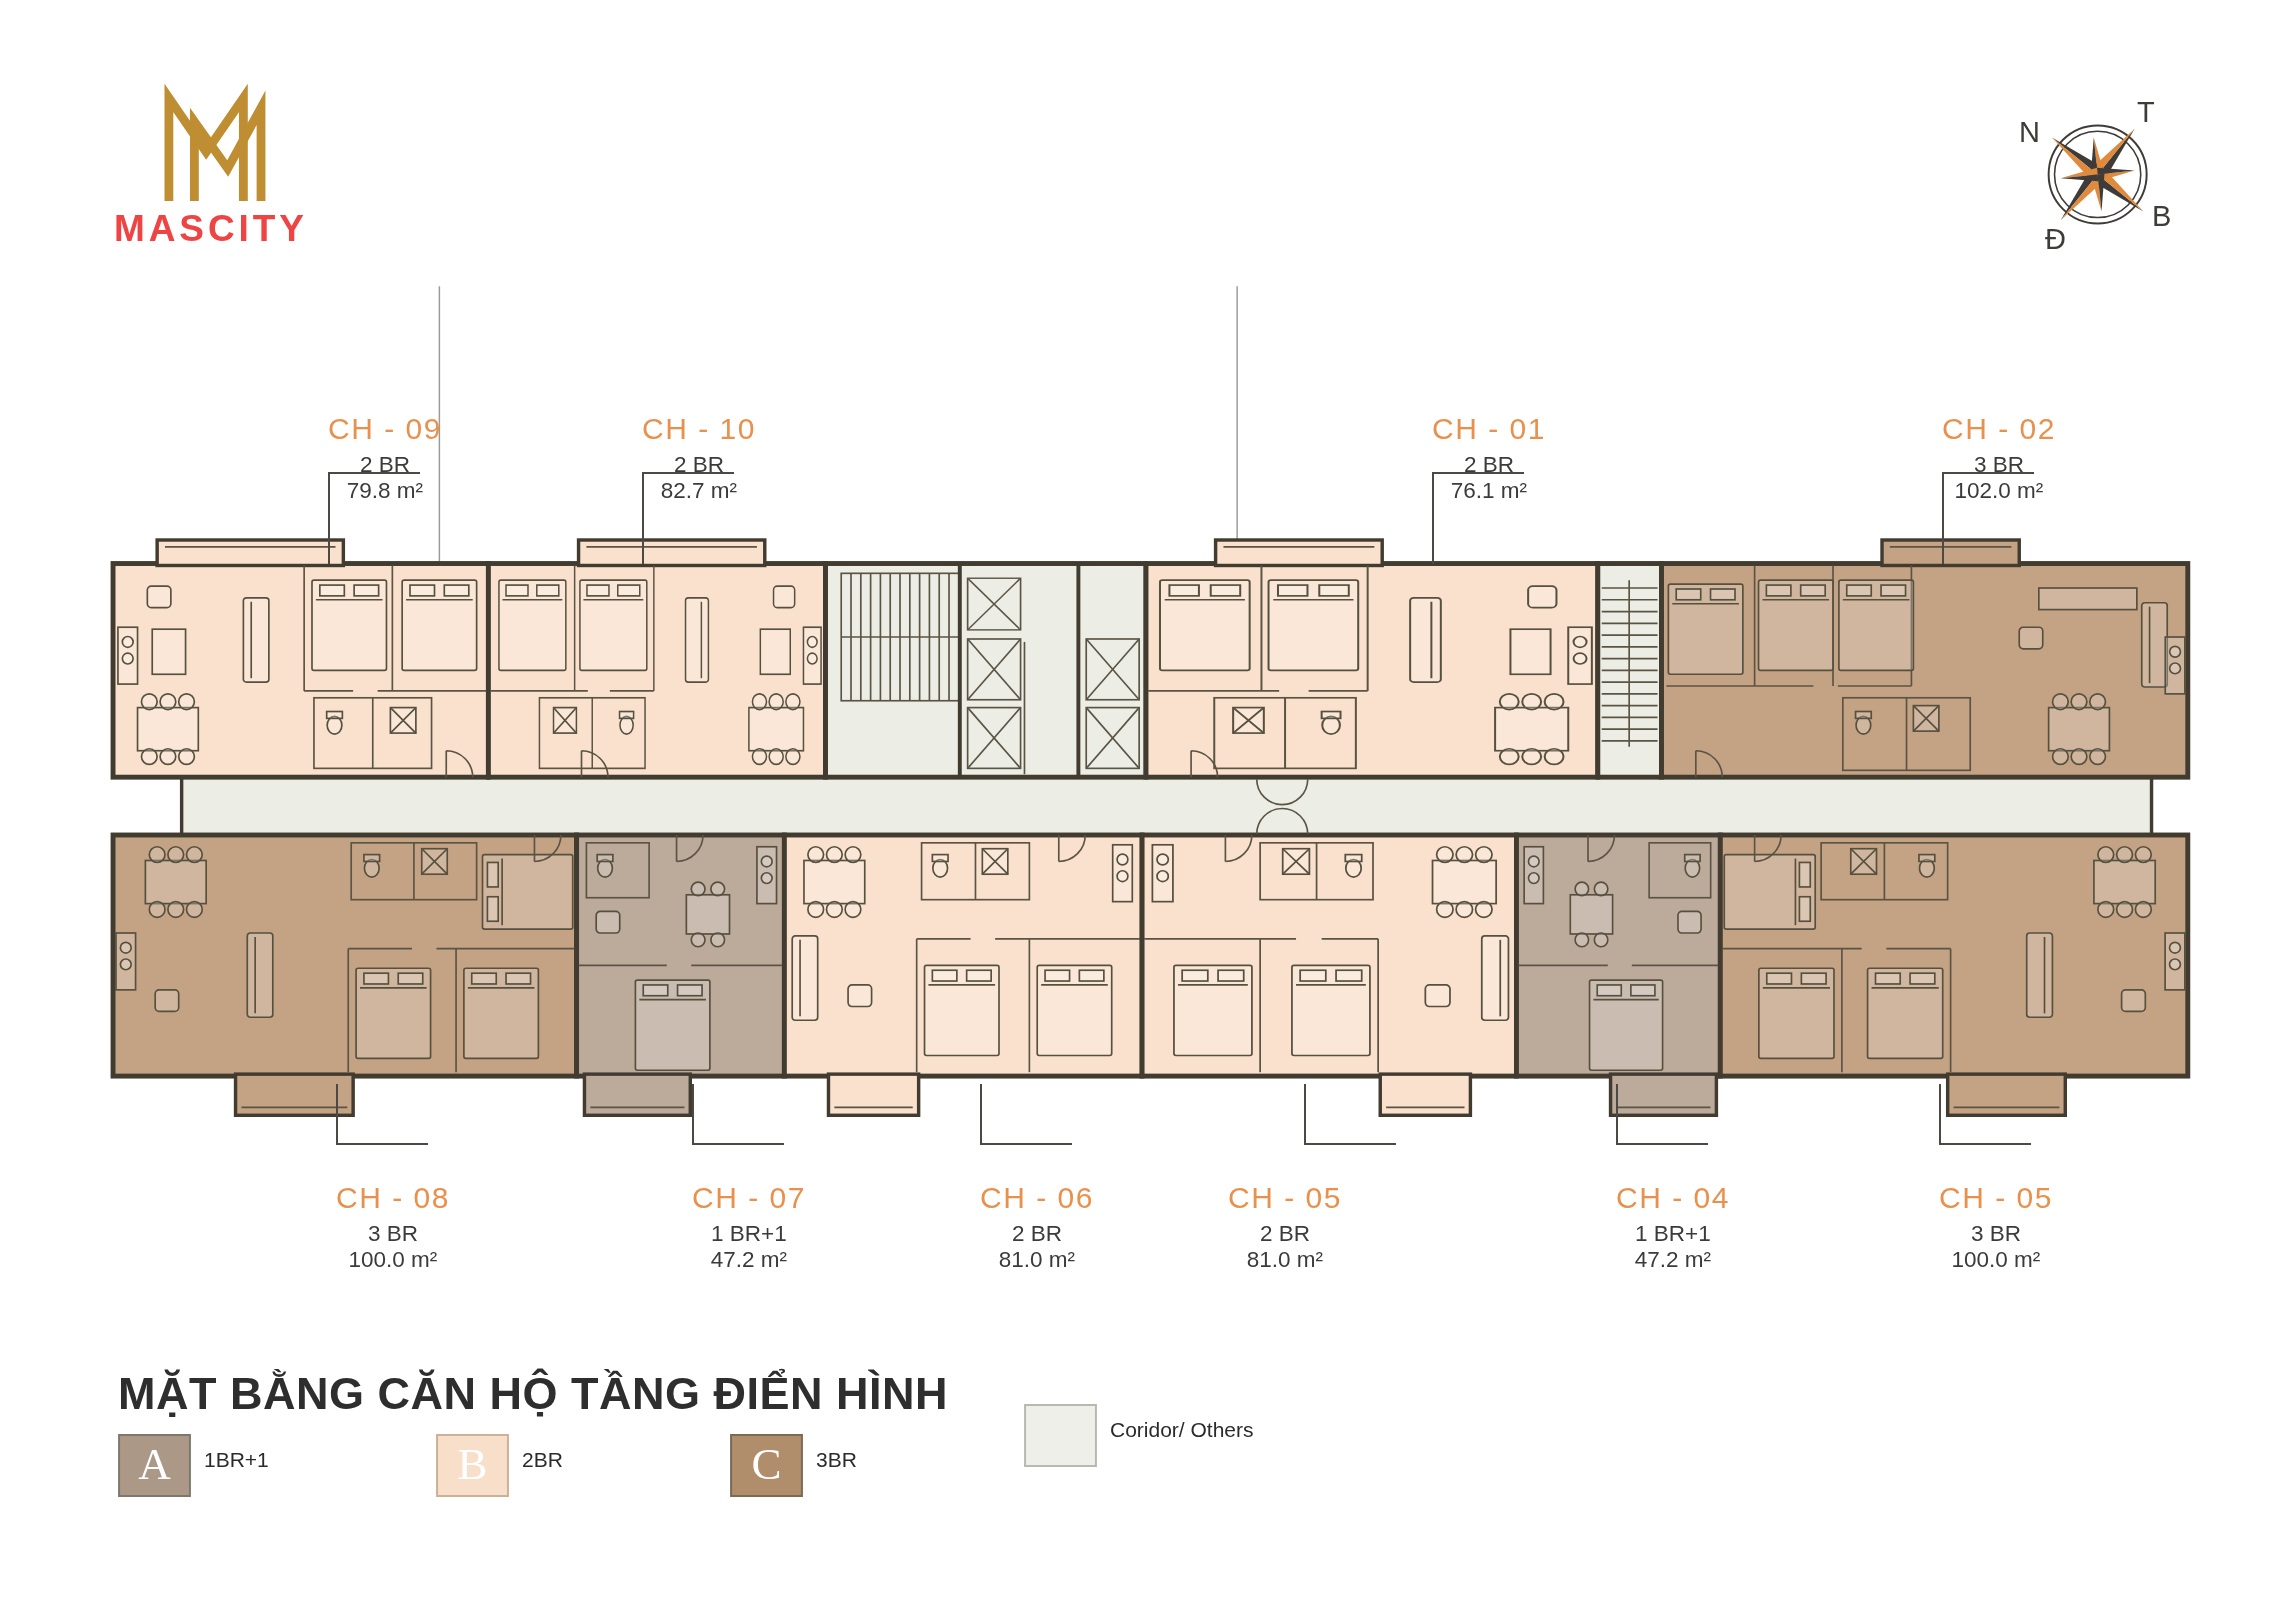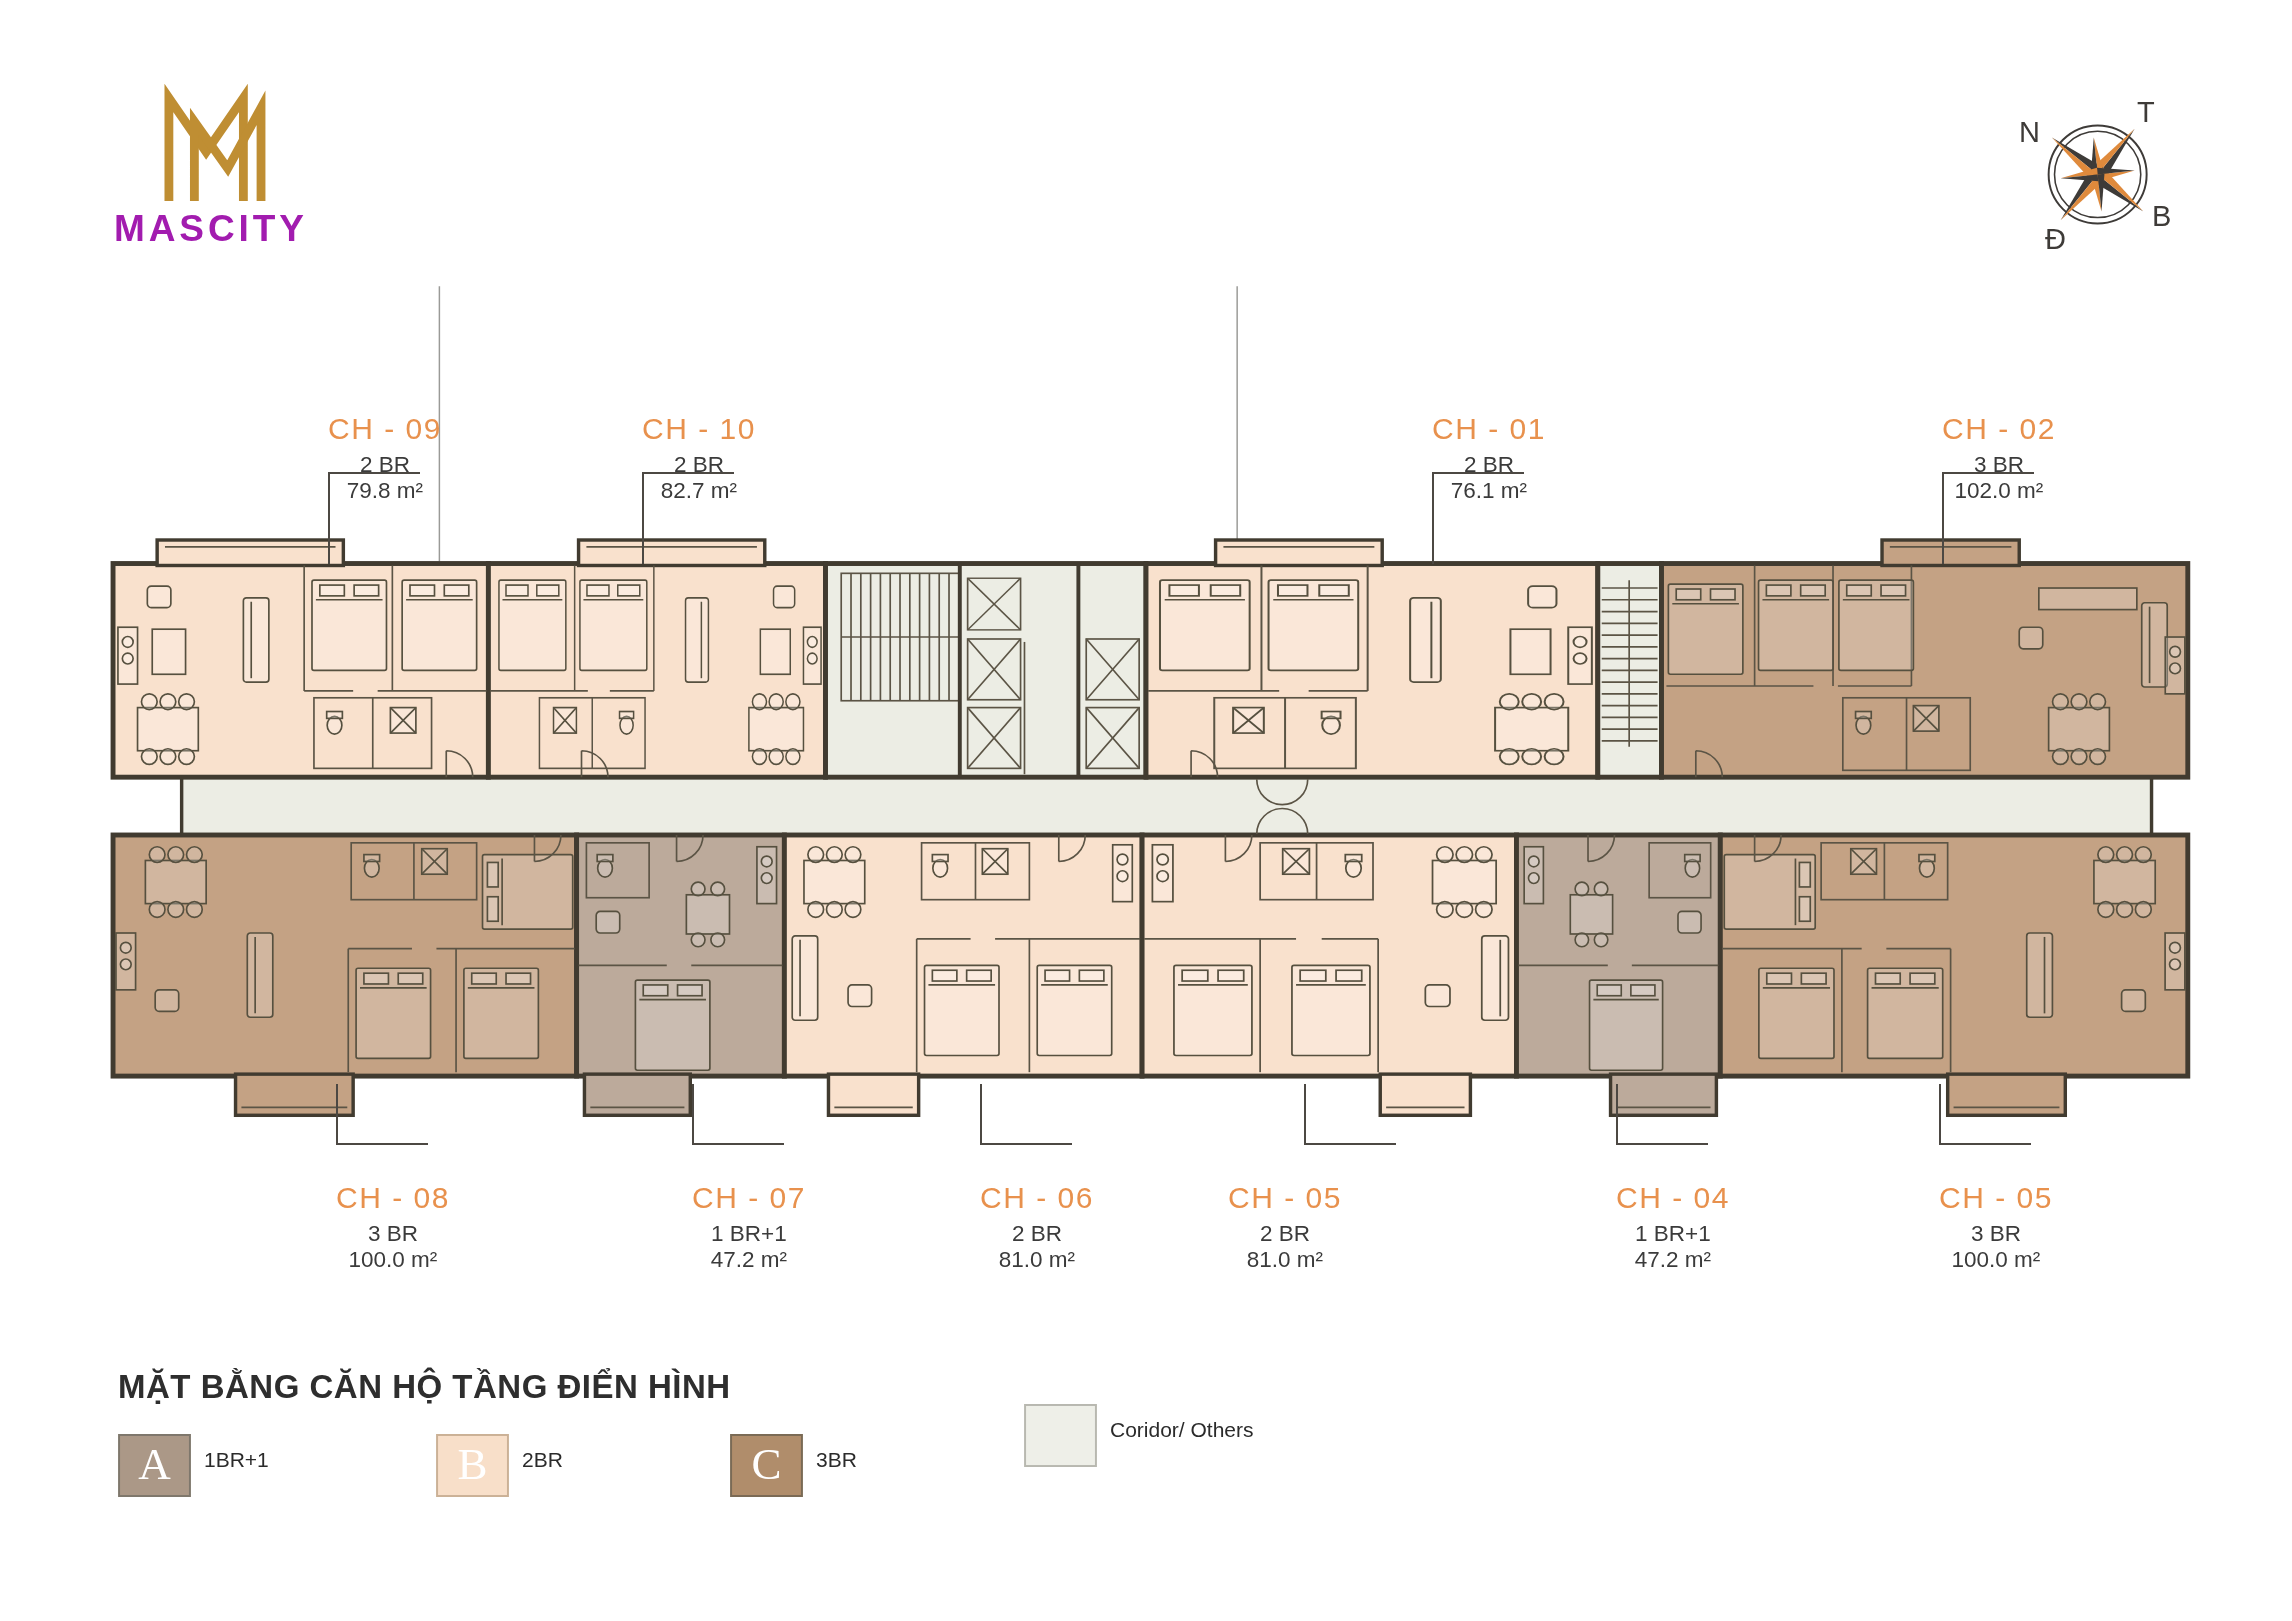--- a/index.html
+++ b/index.html
@@ -14,28 +14,28 @@
   .furn{fill:rgba(255,255,255,0.22);stroke:#56503F;stroke-width:1.7;}
   .corewall{fill:none;stroke:#413B30;stroke-width:4;}
   
   .apt{position:absolute;line-height:1.1;}
   .apt .code{font-size:30px;color:#E8914D;letter-spacing:1.5px;white-space:nowrap;margin-bottom:6.9px;margin-top:28px;}
   .apt .meta{font-size:22.5px;color:#3B3B3B;line-height:1.18;white-space:nowrap;text-align:center;}
   .lead-t{position:absolute;width:90px;height:90px;
           border-left:2px solid #4C4843;border-top:2px solid #4C4843;}
   .lead-b{position:absolute;width:90px;height:59px;
           border-left:2px solid #4C4843;border-bottom:2px solid #4C4843;}
-  .title{position:absolute;left:118px;top:1368px;font-size:33px;font-weight:700;
+  .title{position:absolute;left:118px;top:1368px;font-size:45px;font-weight:700;
          color:#2E2E2E;letter-spacing:0.5px;}
   .legend-item{position:absolute;height:63px;}
   .legend-letter{position:absolute;width:73px;height:63px;left:0;top:0;text-align:center;
                  line-height:61px;font-family:"Liberation Serif",serif;font-size:45px;color:#ffffff;}
   .legend-label{position:absolute;left:86px;top:13.7px;font-size:21px;color:#2B2B2B;white-space:nowrap;}
   .brand-text{position:absolute;left:114px;top:208px;font-size:37px;font-weight:700;
-              color:#a21caf;letter-spacing:3.9px;}
+              color:#ef4444;letter-spacing:3.9px;}
   .compass-letter{position:absolute;font-size:29px;color:#3E3B38;}
 </style>
 </head>
 <body>
 
 <div id="page">
 
   <svg class="abs" style="left:0;top:0" width="2293" height="1621" viewBox="0 0 2339 1654">
     <defs>
       <g id="bed" class="furn">

